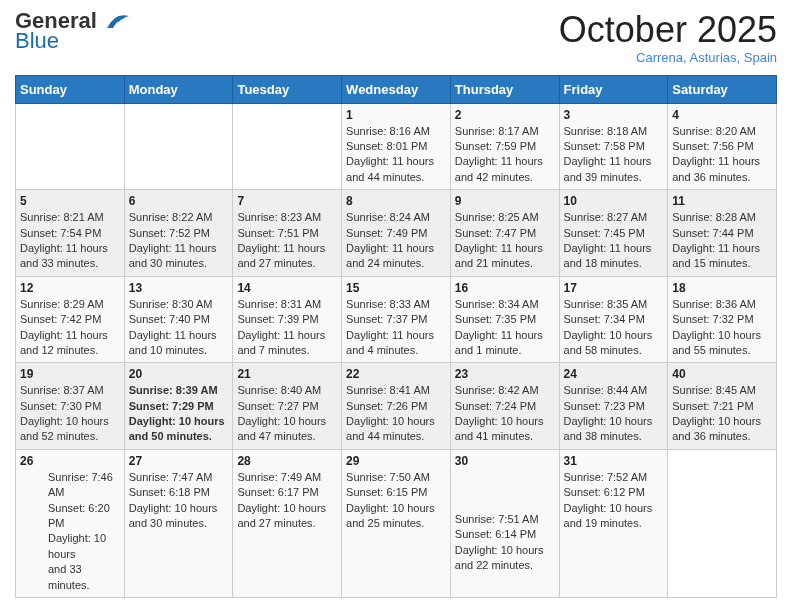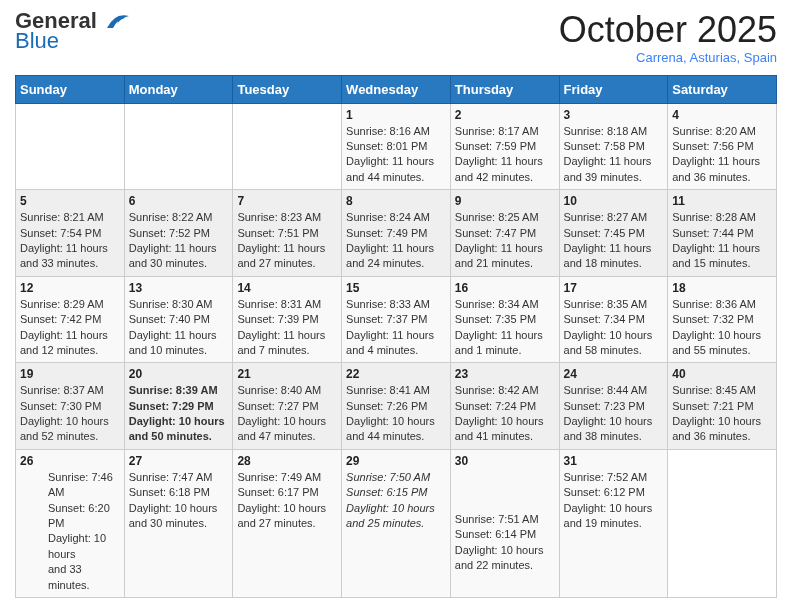--- a/index.html
+++ b/index.html
@@ -326,21 +326,21 @@
           </td>
           <td>
             <div class="day-number">28</div>
             <div class="day-info" style="white-space: pre-line;">Sunrise: 7:49 AM
 Sunset: 6:17 PM
 Daylight: 10 hours
 and 27 minutes.</div>
           </td>
           <td>
             <div class="day-number">29</div>
-            <div class="day-info" style="white-space: pre-line; font-style: italic;">Sunrise: 7:50 AM
+            <div class="day-info" style="white-space: pre-line;">Sunrise: 7:50 AM
 Sunset: 6:15 PM
 Daylight: 10 hours
 and 25 minutes.</div>
           </td>
           <td>
             <div class="day-number">30</div>
             <div class="day-info" style="white-space: pre-line; margin-top: 44px;">Sunrise: 7:51 AM
 Sunset: 6:14 PM
 Daylight: 10 hours
 and 22 minutes.</div>

